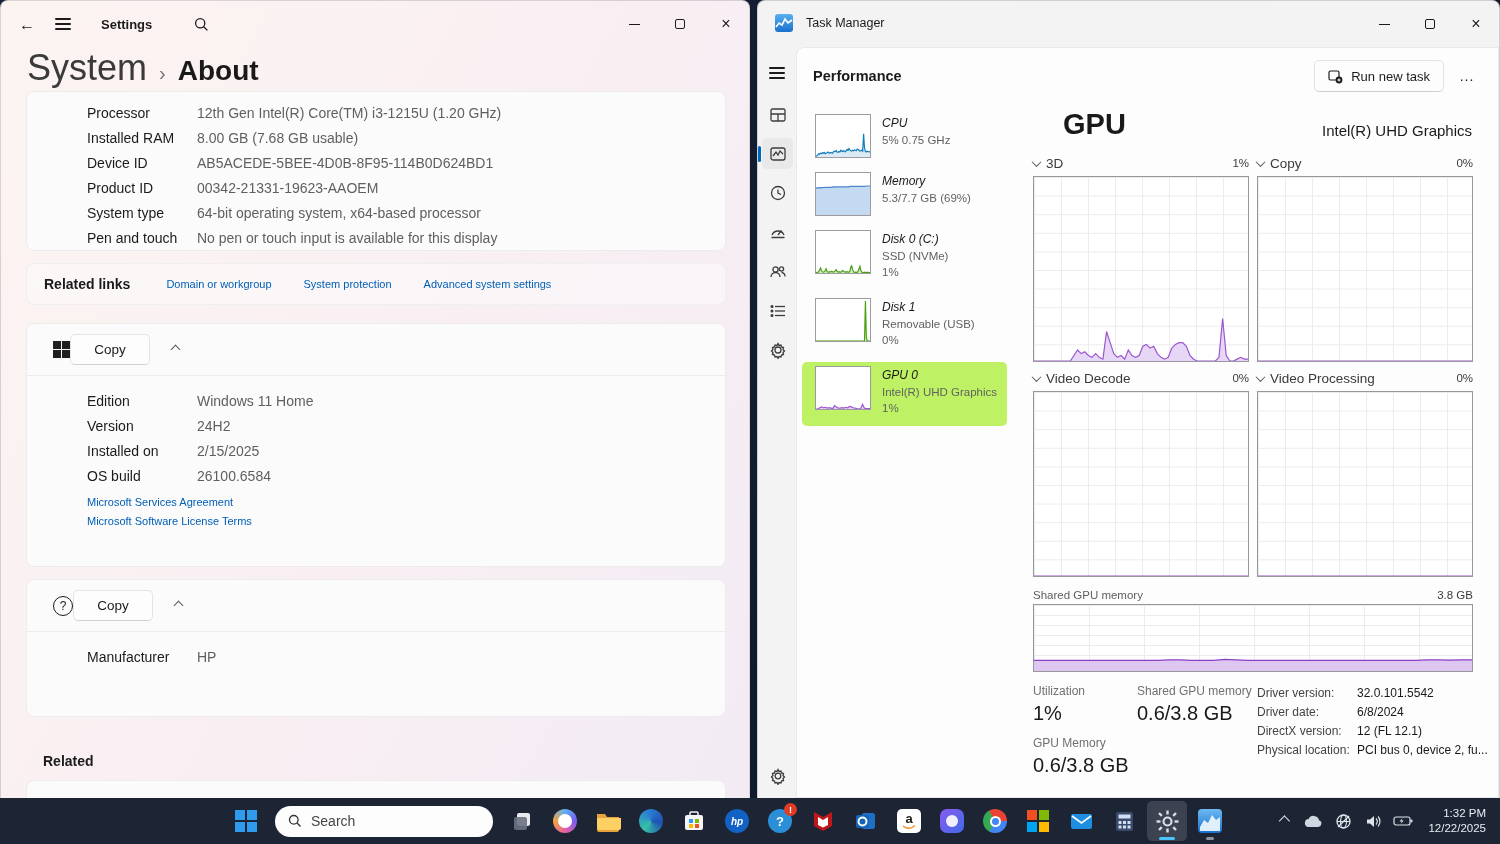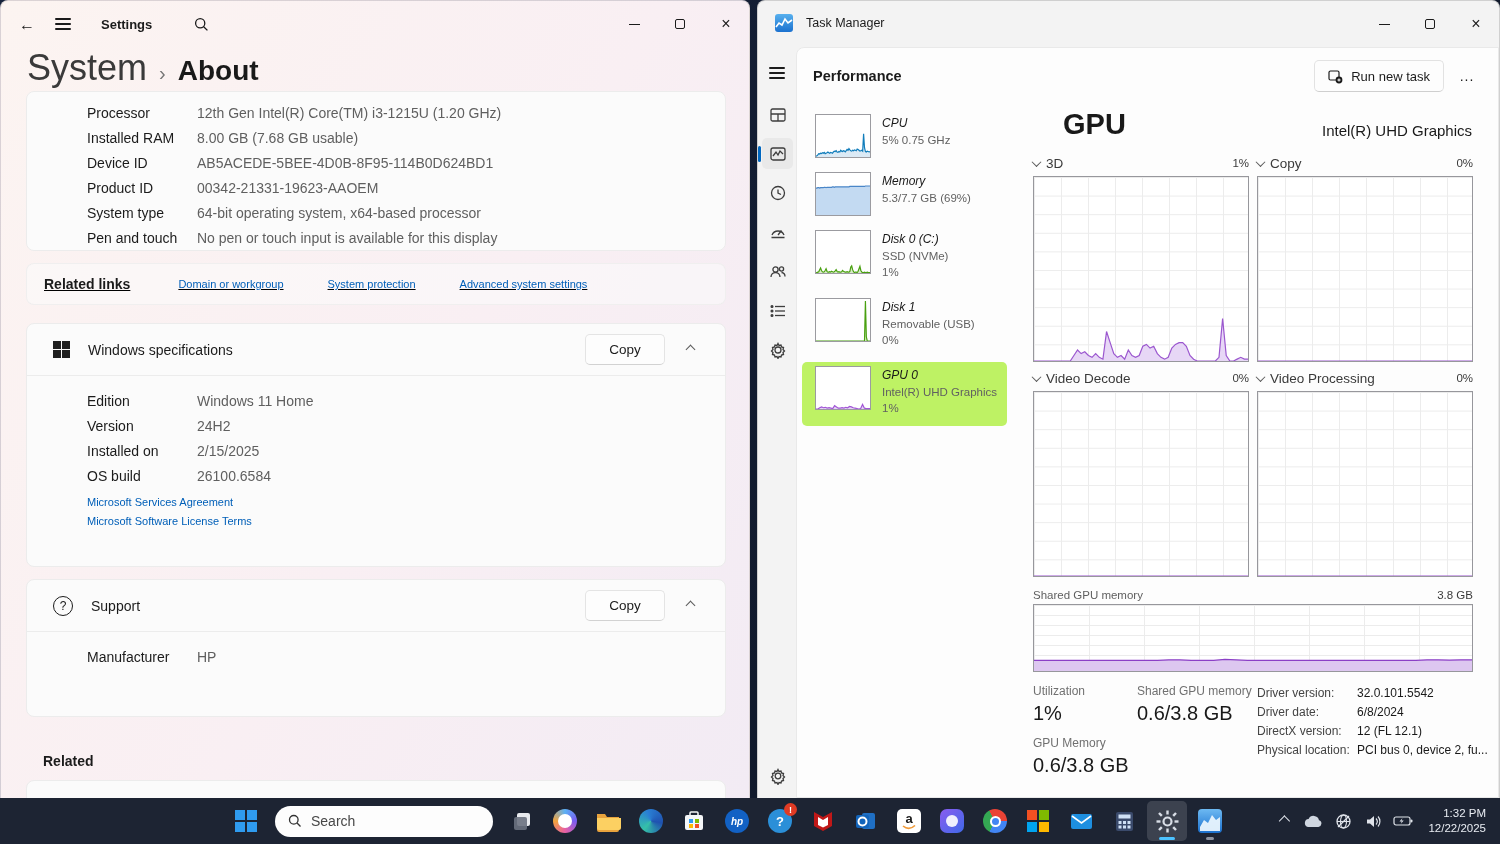--- a/index.html
+++ b/index.html
@@ -32,22 +32,22 @@
   .s-breadcrumb .sep { font-size:20px; color:#767676; }
   .s-breadcrumb .cur { font-size:28px; font-weight:700; color:#191919; }
 
   .card { position:absolute; left:25px; width:700px; background:#fbfbfb; border:1px solid #ececec; border-radius:8px; }
   .spec-rows { padding:8px 0 6px 60px; }
   .spec-row { display:flex; height:25px; align-items:center; font-size:14px; }
   .spec-row .lab { width:110px; color:#1b1b1b; }
   .spec-row .val { color:#5f5f5f; }
   a.blue, .blue-link { color:#005fb8; font-size:11px; text-decoration:none; cursor:pointer; }
 
-  .rel-links { position:absolute; left:25px; top:262px; width:700px; height:42px; display:flex; align-items:center; gap:44px; padding-left:17px;
-    background:rgba(251,251,251,.55); border:1px solid rgba(236,236,236,.8); border-radius:8px;text-decoration:underline; }
+  .rel-links { position:absolute; left:25px; top:262px; width:700px; height:42px; display:flex; align-items:center; gap:32px; padding-left:17px;
+    background:rgba(251,251,251,.55); border:1px solid rgba(236,236,236,.8); border-radius:8px; }
   .rel-links .rl-title { font-size:14px; font-weight:700; color:#1b1b1b; margin-right:4px; }
 
   .card-header { height:52px; display:flex; align-items:center; padding:0 18px 0 26px; border-bottom:1px solid #ececec; }
   .card-header .h-title { font-size:14px; color:#1b1b1b; margin-left:18px; flex:1; }
   .copy-btn { width:80px; height:31px; background:#fdfdfd; border:1px solid #e4e4e4; border-bottom-color:#d2d2d2; border-radius:5px;
     font-size:13.5px; color:#1b1b1b; display:flex; align-items:center; justify-content:center; cursor:pointer; }
   .collapse { width:34px; height:31px; display:flex; align-items:center; justify-content:center; margin-left:8px; }
   .winlogo { width:17px; height:17px; display:grid; grid-template-columns:8px 8px; grid-template-rows:8px 8px; gap:1px; }
   .winlogo i { background:#1f1f1f; }
   .q-icon { width:20px; height:20px; border:1.4px solid #1b1b1b; border-radius:50%; display:flex; align-items:center; justify-content:center;
@@ -200,21 +200,20 @@
     </div>
 
     <div class="card" style="top:322px; height:244px;">
       <div class="card-header">
         <span class="winlogo">
             <i></i>
             <i></i>
             <i></i>
             <i></i>
           </span>
-        <span class="h-title">Windows specifications</span>
         <button class="copy-btn">Copy</button>
         <span class="collapse">
             <span class="chev up"></span>
           </span>
       </div>
       <div class="spec-rows" style="padding-top:12px;">
         <div class="spec-row">
             <span class="lab">Edition</span>
             <span class="val">Windows 11 Home</span>
           </div>
@@ -233,21 +232,20 @@
       </div>
       <div class="card-links">
         <span class="blue-link">Microsoft Services Agreement</span>
         <span class="blue-link">Microsoft Software License Terms</span>
       </div>
     </div>
 
     <div class="card" style="top:578px; height:138px;">
       <div class="card-header">
         <span class="q-icon">?</span>
-        <span class="h-title">Support</span>
         <button class="copy-btn">Copy</button>
         <span class="collapse">
             <span class="chev up"></span>
           </span>
       </div>
       <div class="spec-rows" style="padding-top:12px;">
         <div class="spec-row">
             <span class="lab">Manufacturer</span>
             <span class="val">HP</span>
           </div>

